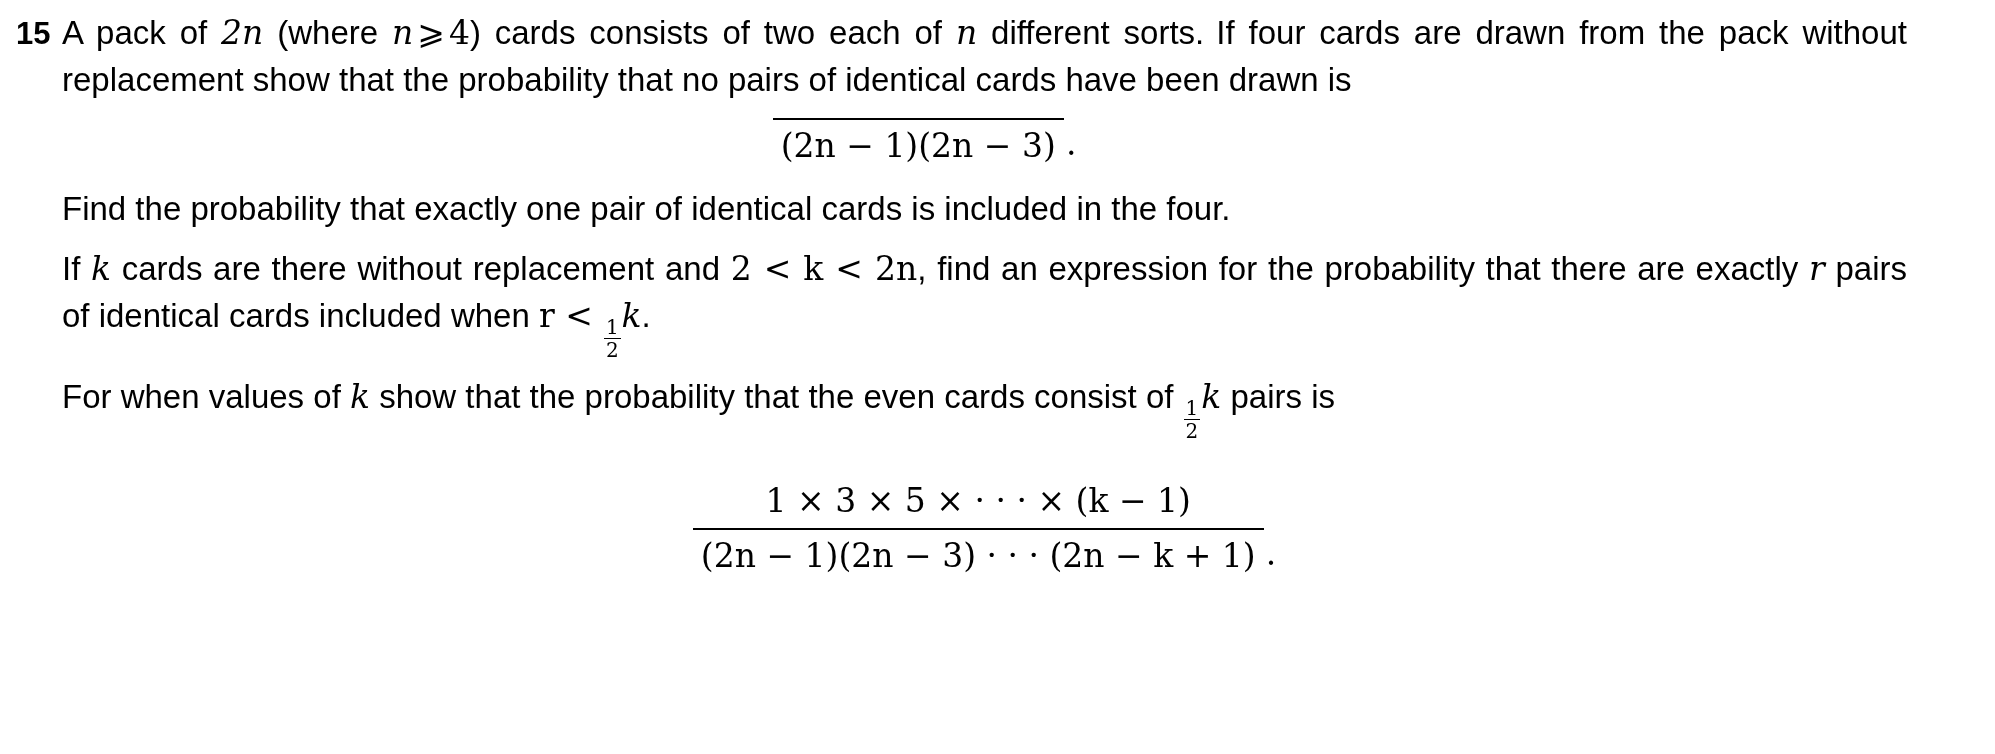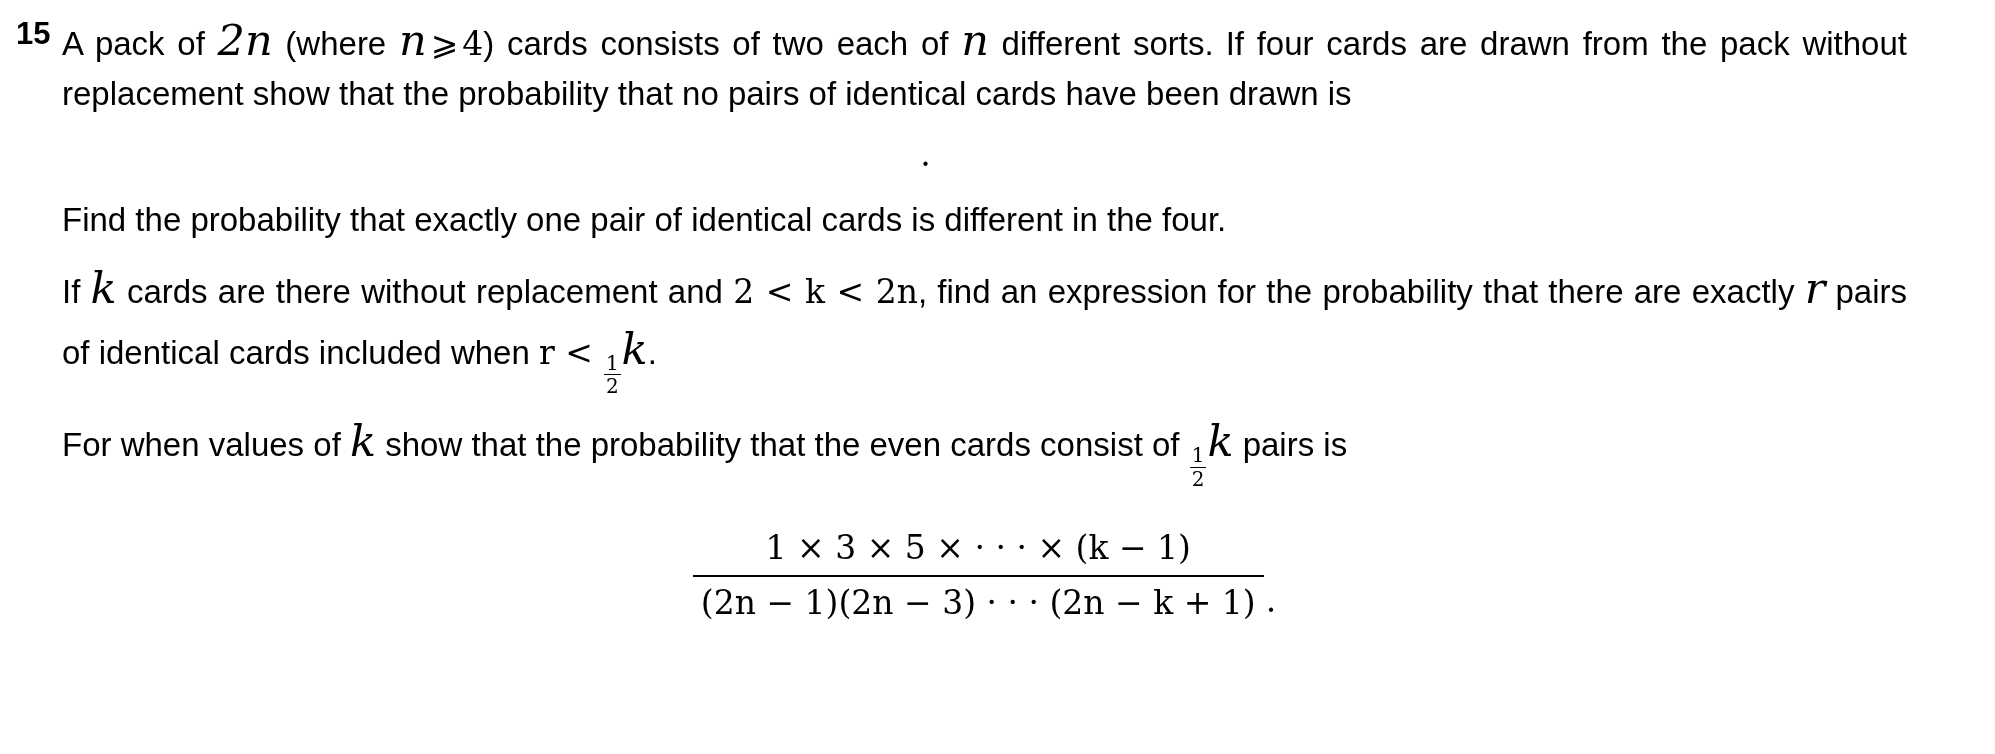--- a/index.html
+++ b/index.html
@@ -48,21 +48,21 @@
     text-align: justify;
     text-justify: inter-word;
     margin: 0 0 14px 0;
   }
   .para.last-line-natural {
     text-align: left;
   }
   .mi {
     font-family: "DejaVu Serif", serif;
     font-style: italic;
-    font-size: 43px;
+    font-size: 33px;
   }
   .mn, .mo {
     font-family: "DejaVu Serif", serif;
     font-style: normal;
     font-size: 33px;
   }
   .mo-sp { padding: 0 4px; }
 
   
   .display {
@@ -125,26 +125,27 @@
 
     <div class="qnum">15</div>
 
     <div class="qbody">
 
       <p class="para"><span>A pack of </span><span class="mi">2n</span><span> (where </span><span class="mi">n</span><span class="mo mo-sp">⩾</span><span class="mn">4</span><span>) cards consists of two each of </span><span class="mi">n</span><span> different sorts.</span><span class="sentence-gap"></span><span>If four cards are drawn from the pack without replacement show that the probability that no pairs of identical cards have been drawn is</span></p>
 
       <div class="display centered-offset">
         <span class="frac-wrap">
           <span class="frac">
+            <span class="den">(2n − 1)(2n − 3)</span>
           </span>
           <span class="period">.</span>
         </span>
       </div>
 
-      <p class="para last-line-natural">Find the probability that exactly one pair of identical cards is different in the four.</p>
+      <p class="para last-line-natural">Find the probability that exactly one pair of identical cards is included in the four.</p>
 
       <p class="para"><span>If </span><span class="mi">k</span><span> cards are there without replacement and </span><span class="mn">2 &lt; k &lt; 2n</span><span>, find an expression for the probability that there are exactly </span><span class="mi">r</span><span> pairs of identical cards included when </span><span class="mn">r &lt;</span><span class="nbsp-gap"></span><span class="sfrac">
             <span class="num">1</span>
             <span class="den">2</span>
           </span><span class="mi">k</span><span>.</span></p>
 
       <p class="para last-line-natural"><span>For when values of </span><span class="mi">k</span><span> show that the probability that the even cards consist of </span><span class="sfrac">
             <span class="num">1</span>
             <span class="den">2</span>
           </span><span class="mi">k</span><span> pairs is</span></p>

